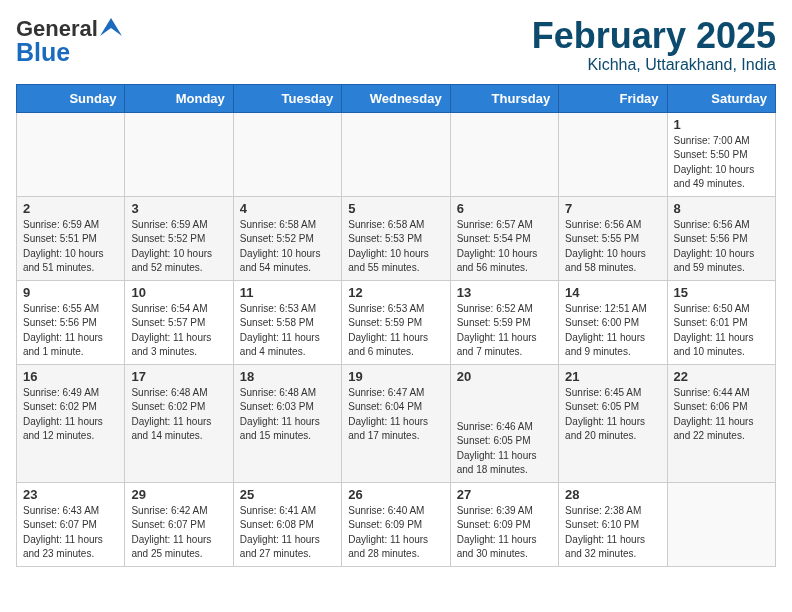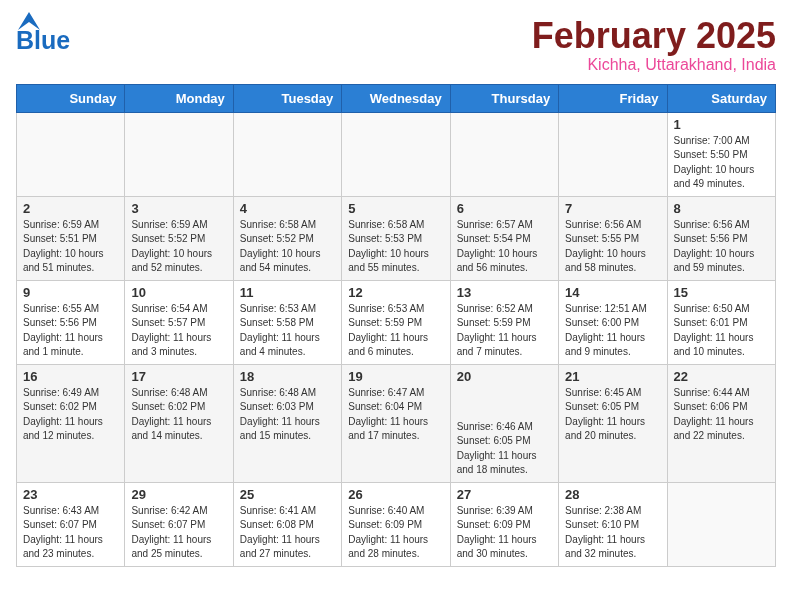--- a/index.html
+++ b/index.html
@@ -20,26 +20,26 @@
       display: flex;
       flex-direction: column;
       align-items: flex-start;
     }
     .title-area {
       text-align: right;
     }
     .month-title {
       font-size: 36px;
       font-weight: bold;
-      color: #7f1d1d;
+      color: #0c4a6e;
       line-height: 1.1;
     }
     .location-title {
       font-size: 16px;
-      color: #ec4899;
+      color: #0c4a6e;
     }
     .calendar {
       width: 100%;
       border-collapse: collapse;
       border: 1px solid #ccc;
     }
     .calendar th {
       background-color: #2b7fd4;
       color: #fff;
       font-size: 13px;
@@ -75,20 +75,21 @@
     .row-bg-alt td {
       background: #f5f5f5;
     }
   </style>
 </head>
 <body>
 
 <div class="header-area">
   <div class="logo">
     <div style="display:flex; align-items:center;">
+      <span style="font-size:22px; font-weight:bold; color:#333;">General</span>
       <svg width="22" height="18" viewBox="0 0 22 18" style="margin-left:2px; margin-top:-4px;">
         <polygon points="0,18 11,0 22,18 11,10" fill="#1a6bbf"></polygon>
       </svg>
     </div>
     <span style="font-size:25px; font-weight:bold; color:#1a6bbf; margin-top:-4px;">Blue</span>
   </div>
   <div class="title-area">
     <div class="month-title">February 2025</div>
     <div class="location-title">Kichha, Uttarakhand, India</div>
   </div>

